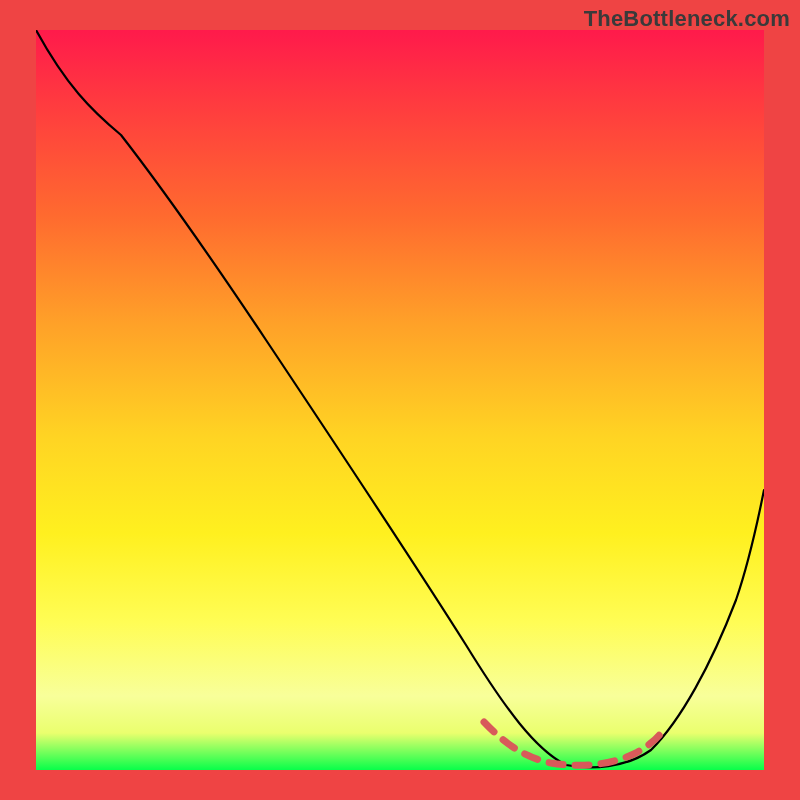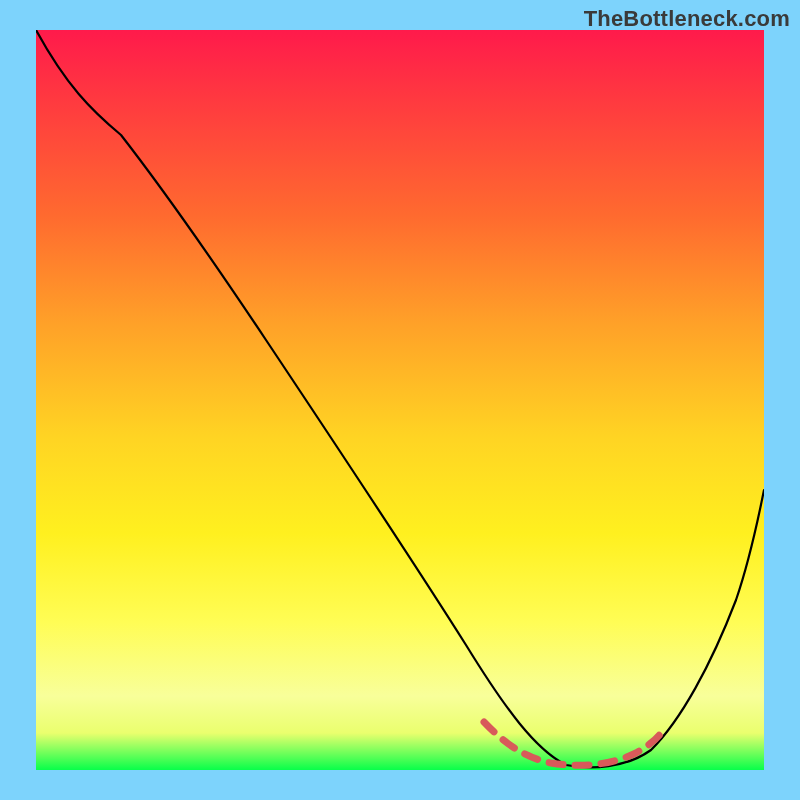--- a/index.html
+++ b/index.html
@@ -8,21 +8,21 @@
     width: 800px;
     height: 800px;
     background: #000;
     overflow: hidden;
     font-family: Arial, Helvetica, sans-serif;
   }
   .frame {
     position: relative;
     width: 800px;
     height: 800px;
-    background: #7dd3fc;
+    background: #ef4444;
   }
   .watermark {
     position: absolute;
     top: 6px;
     right: 10px;
     color: #3a3a3a;
     font-size: 22px;
     font-weight: 600;
     letter-spacing: 0.2px;
     z-index: 5;

